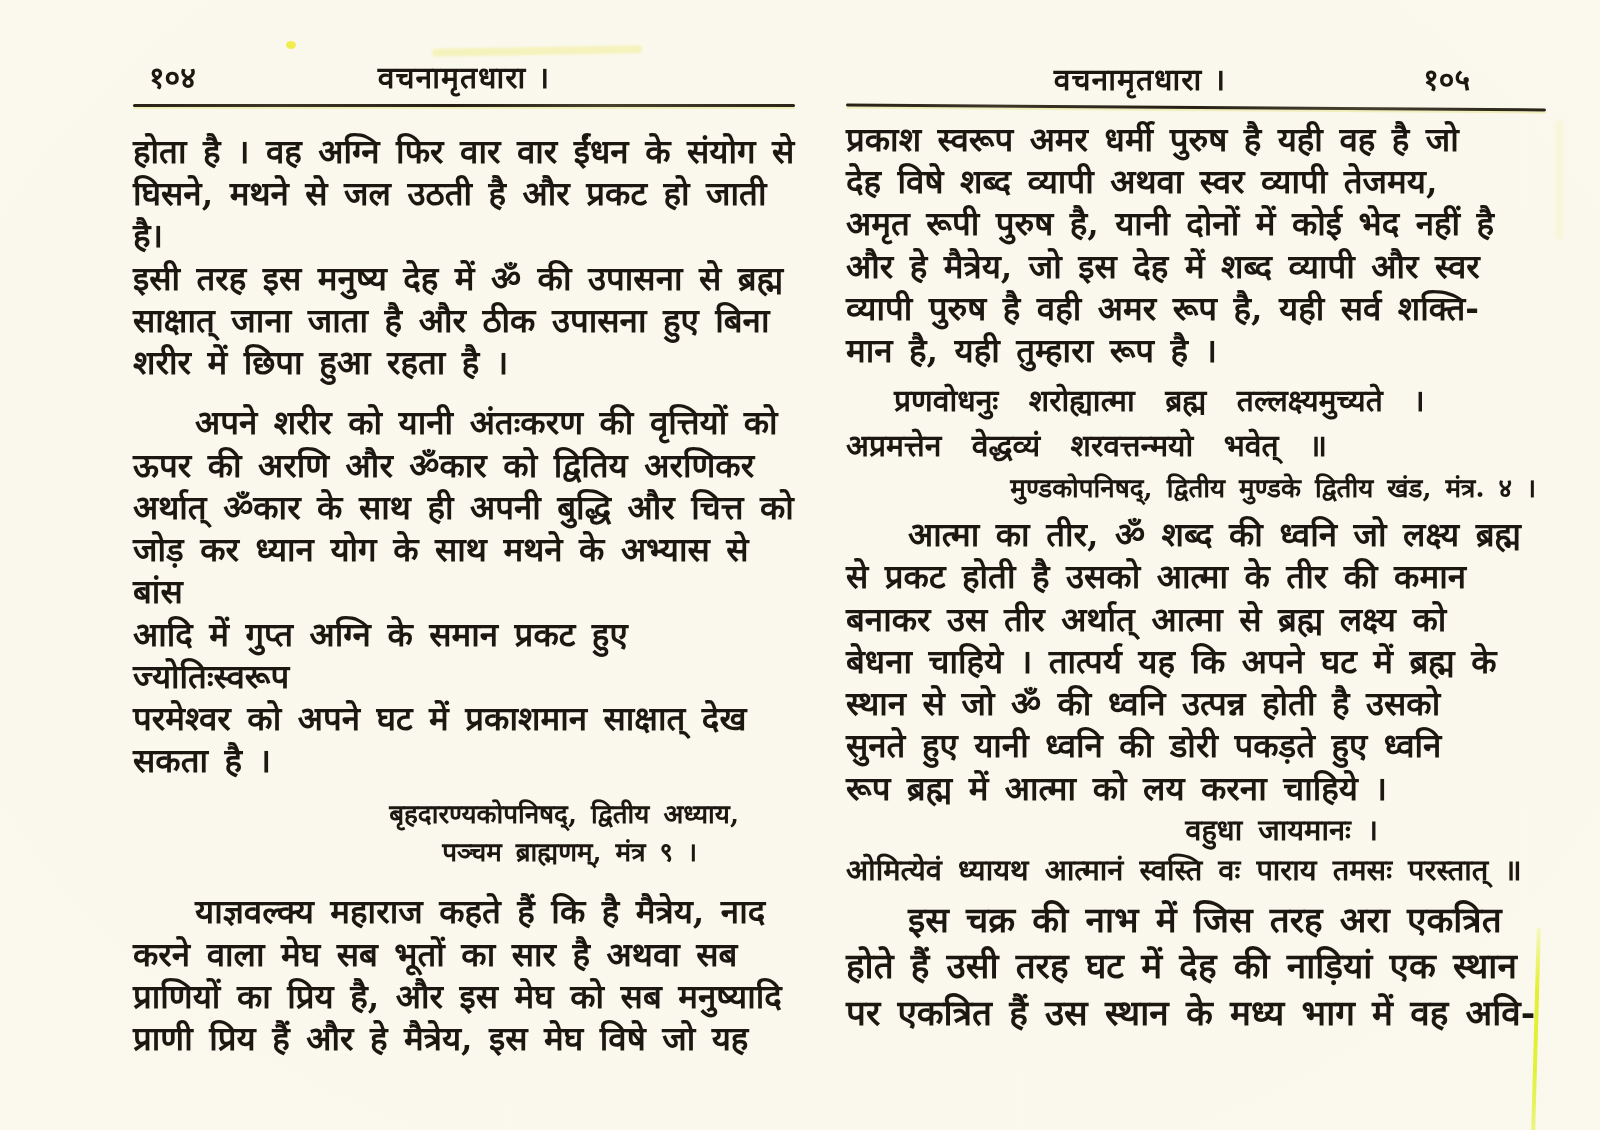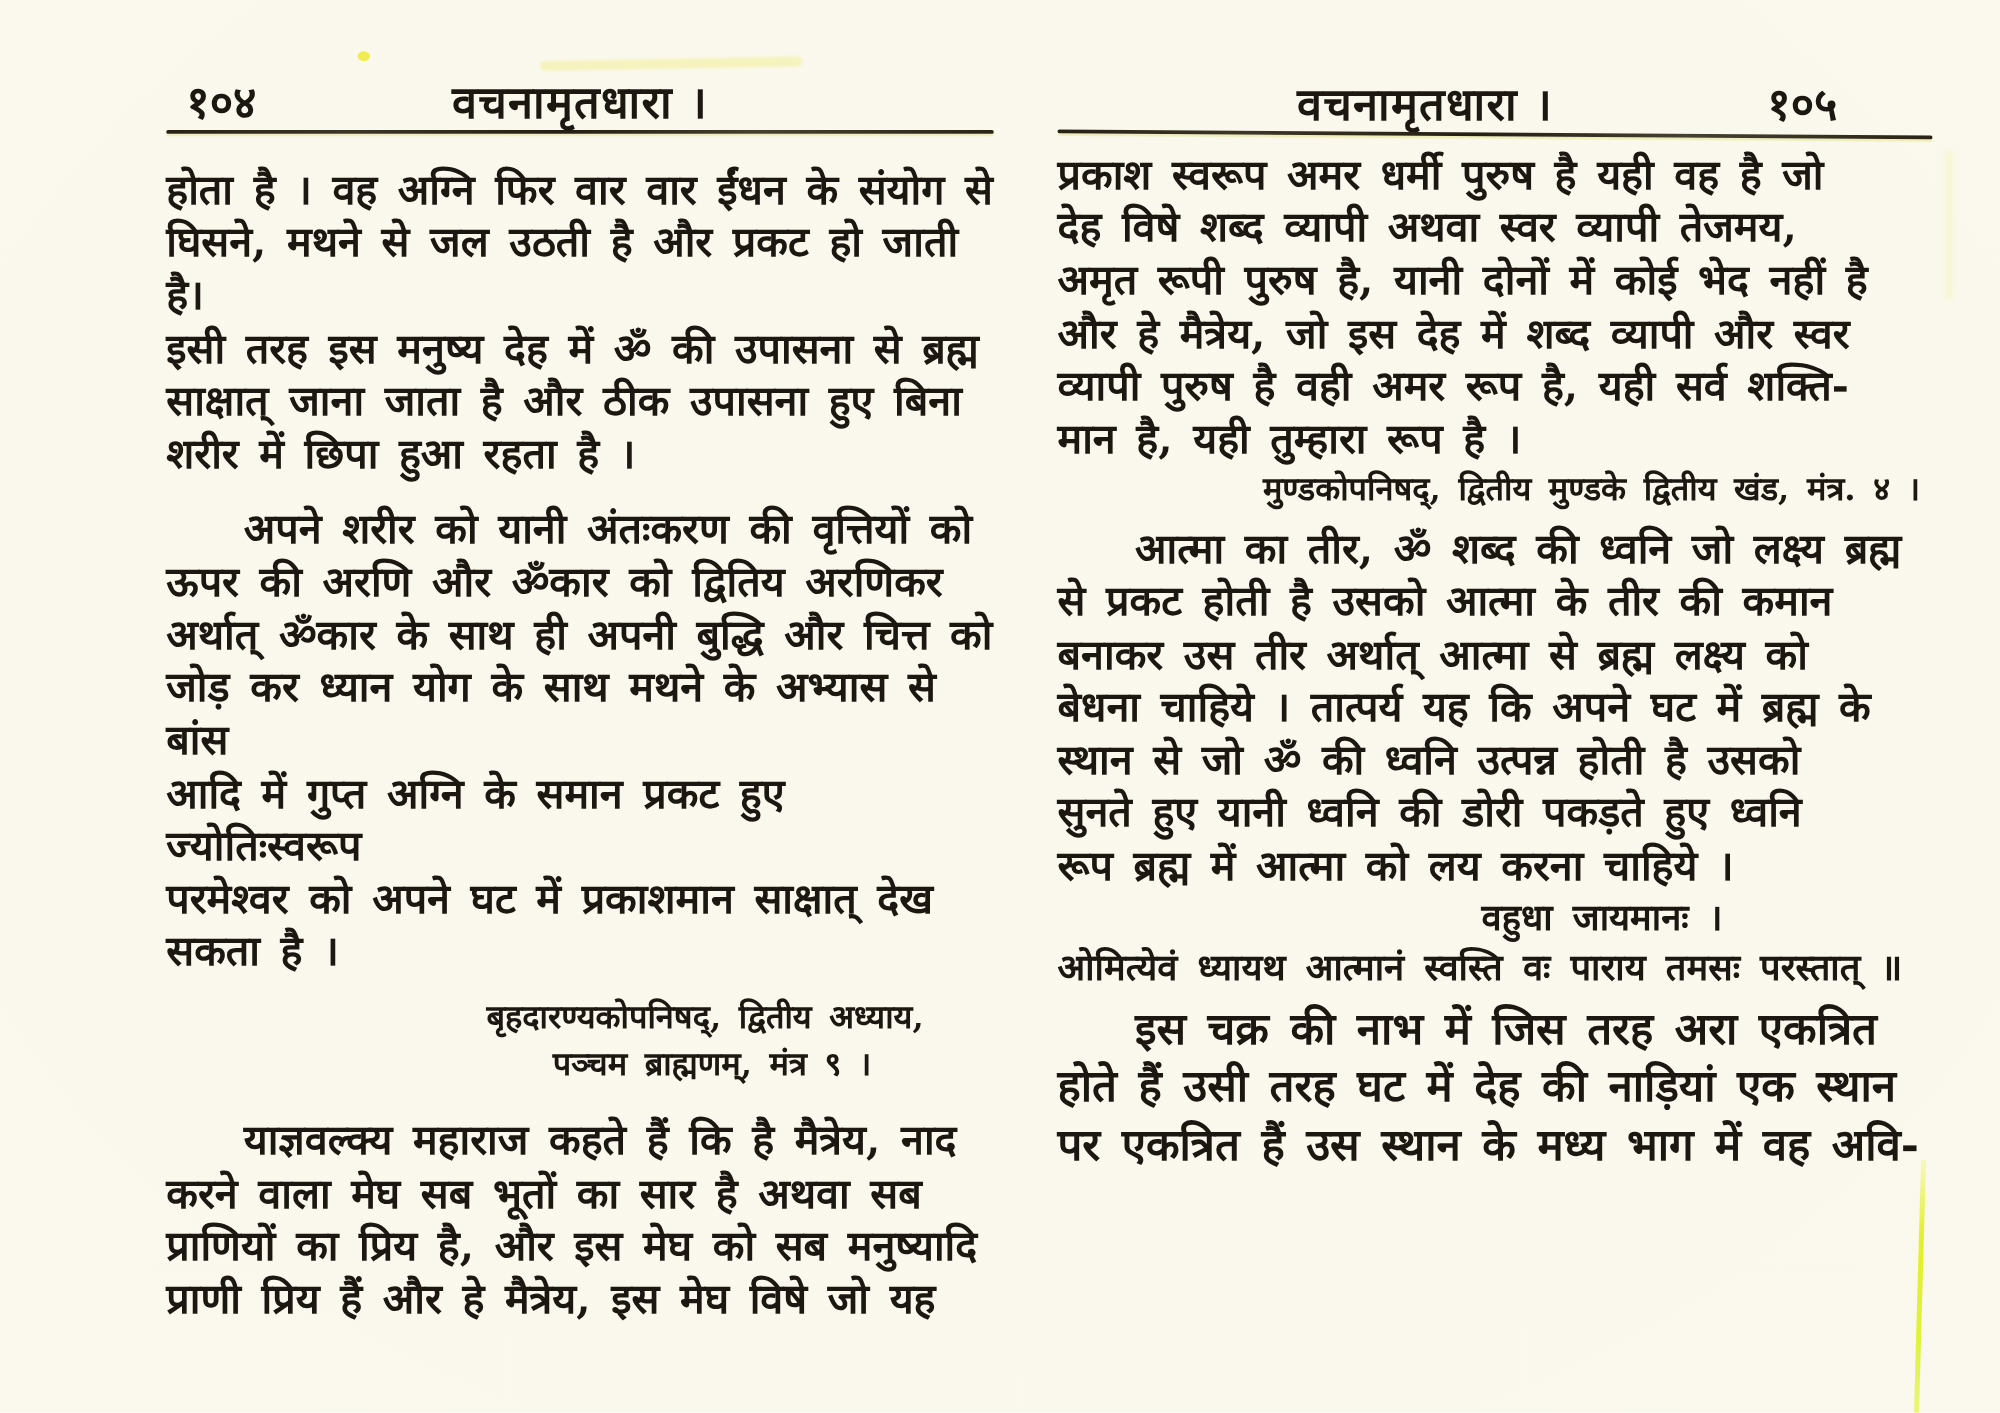--- a/index.html
+++ b/index.html
@@ -13,21 +13,21 @@
   .scan-sheet{
     position:absolute;inset:0;
     background:
       radial-gradient(ellipse at 50% 45%, rgba(250,248,236,0.9) 60%, rgba(246,242,224,0.35) 100%),
       #fdfcf5;
   }
   .page{position:absolute;}
   .page-left{left:133px;top:50px;width:662px;}
   .page-right{left:846px;top:52px;width:700px;}
 
-  .hdr{position:relative;height:50px;font-size:36px;font-weight:bold;}
+  .hdr{position:relative;height:50px;font-size:30px;font-weight:bold;}
   .hdr .num{position:absolute;top:6px;}
   .page-left .hdr .num{left:16px;}
   .page-right .hdr .num{right:76px;}
   .hdr .title{position:absolute;left:0;right:0;top:6px;text-align:center;letter-spacing:1px;}
   .page-right .hdr .title{transform:translateX(-56px);}
 
   .rule{
     height:3px;margin-top:4px;
     background:linear-gradient(90deg,#272116 0%,#3d3526 22%,#241e14 48%,#46402e 72%,#2a2418 100%);
     box-shadow:0 2px 1px rgba(216,216,70,0.32);
@@ -110,20 +110,21 @@
 <div class="page page-right">
   <div class="hdr">
     <span class="title">वचनामृतधारा ।</span>
     <span class="num">१०५</span>
   </div>
   <div class="rule"></div>
 
   <div class="body-text">
     <p class="para pr-para1">प्रकाश स्वरूप अमर धर्मी पुरुष है यही वह है जो<br>देह विषे शब्द व्यापी अथवा स्वर व्यापी तेजमय,<br>अमृत रूपी पुरुष है, यानी दोनों में कोई भेद नहीं है<br>और हे मैत्रेय, जो इस देह में शब्द व्यापी और स्वर<br>व्यापी पुरुष है वही अमर रूप है, यही सर्व शक्ति-<br>मान है, यही तुम्हारा रूप है ।</p>
 
+    <p class="para pr-verse">प्रणवोधनुः शरोह्यात्मा ब्रह्म तल्लक्ष्यमुच्यते ।<br>अप्रमत्तेन वेद्धव्यं शरवत्तन्मयो भवेत् ॥</p>
 
     <div class="pr-cite">मुण्डकोपनिषद्, द्वितीय मुण्डके द्वितीय खंड, मंत्र. ४ ।</div>
 
     <p class="para pr-para2 indent">आत्मा का तीर, ॐ शब्द की ध्वनि जो लक्ष्य ब्रह्म<br>से प्रकट होती है उसको आत्मा के तीर की कमान<br>बनाकर उस तीर अर्थात् आत्मा से ब्रह्म लक्ष्य को<br>बेधना चाहिये । तात्पर्य यह कि अपने घट में ब्रह्म के<br>स्थान से जो ॐ की ध्वनि उत्पन्न होती है उसको<br>सुनते हुए यानी ध्वनि की डोरी पकड़ते हुए ध्वनि<br>रूप ब्रह्म में आत्मा को लय करना चाहिये ।</p>
 
     <div class="pr-verse2">
       <div class="v-l2">वहुधा जायमानः ।</div>
       <div class="v-l3">ओमित्येवं ध्यायथ आत्मानं स्वस्ति वः पाराय तमसः परस्तात् ॥</div>
     </div>
 

